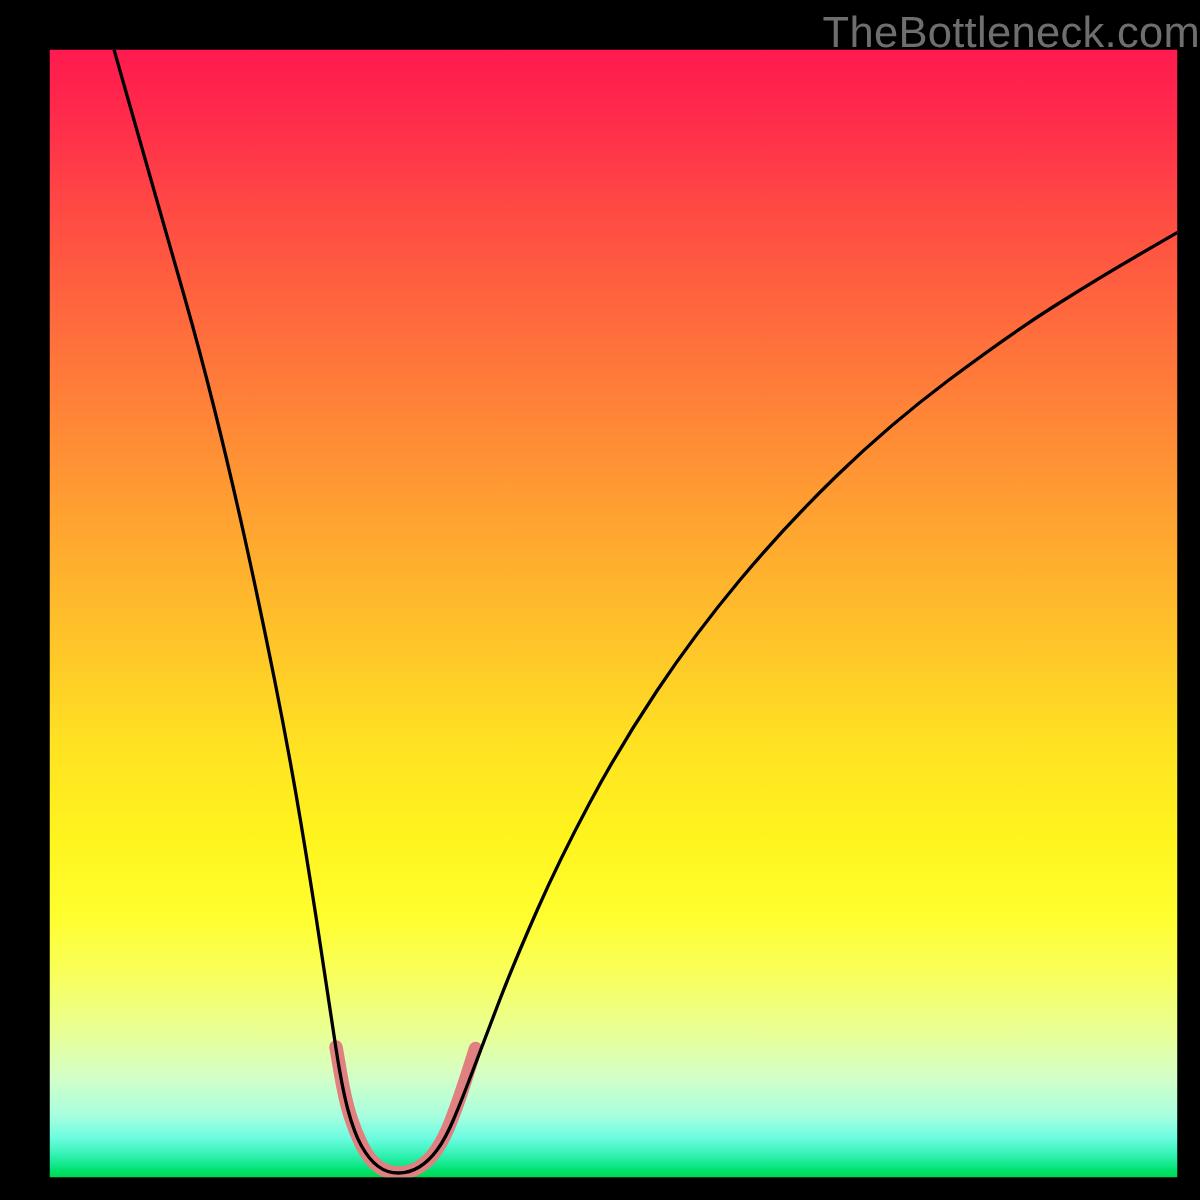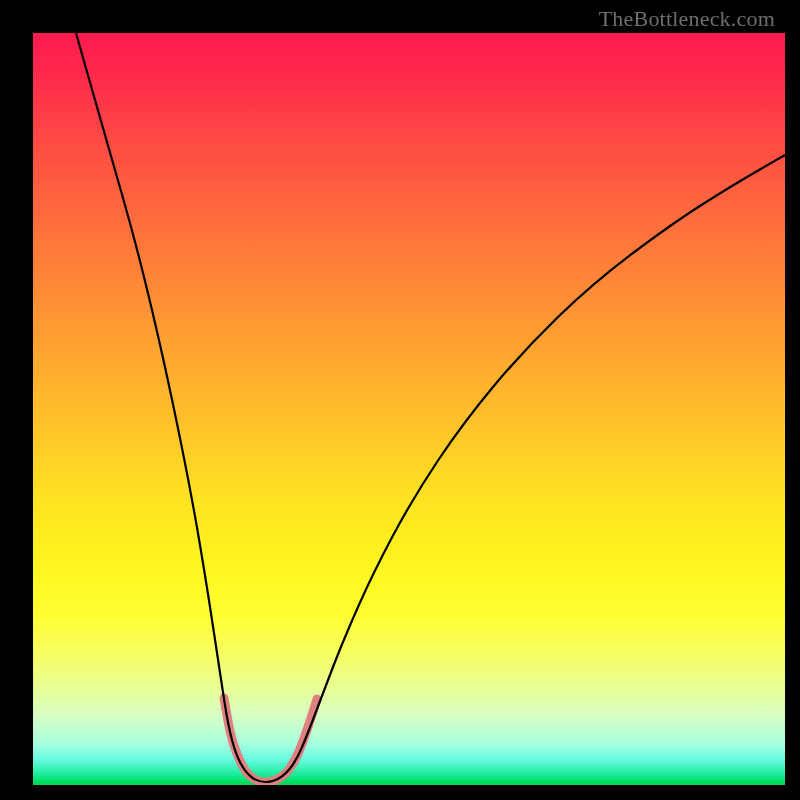--- a/index.html
+++ b/index.html
@@ -52,23 +52,23 @@
   }
   .curve-svg {
     position: absolute;
     inset: 0;
     width: 100%;
     height: 100%;
   }
   .watermark {
     position: absolute;
     top: 6px;
-    right: 25px;
-    font-family: Liberation Serif, serif;
-    font-size: 22px;
+    right: 0;
+    font-family: Liberation Sans, sans-serif;
+    font-size: 29px;
     color: #6e6e6e;
     letter-spacing: 0.2px;
     user-select: none;
   }
 </style>
 </head>
 <body>
 
 <div class="stage">
   <div class="watermark">TheBottleneck.com</div>

